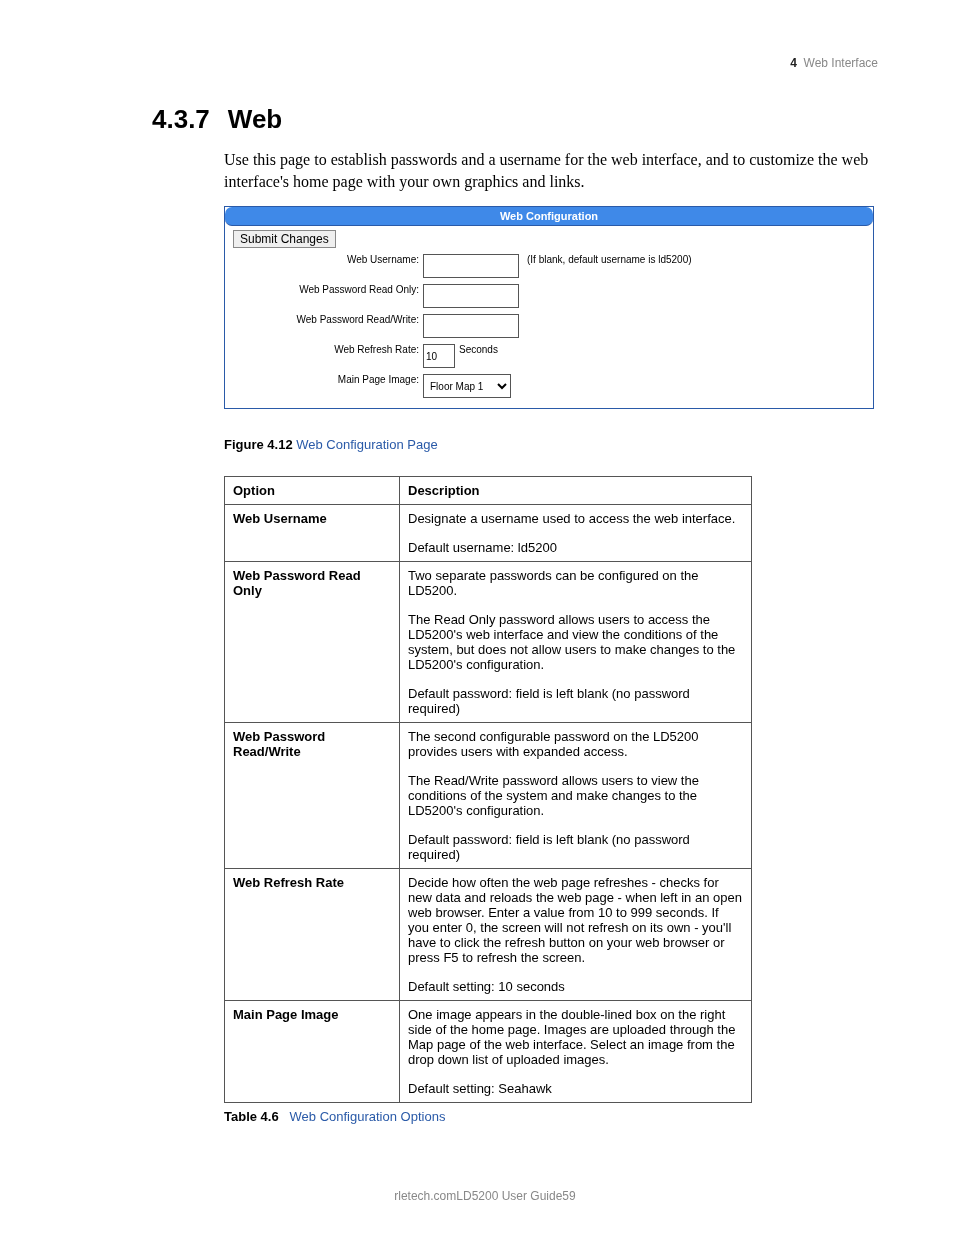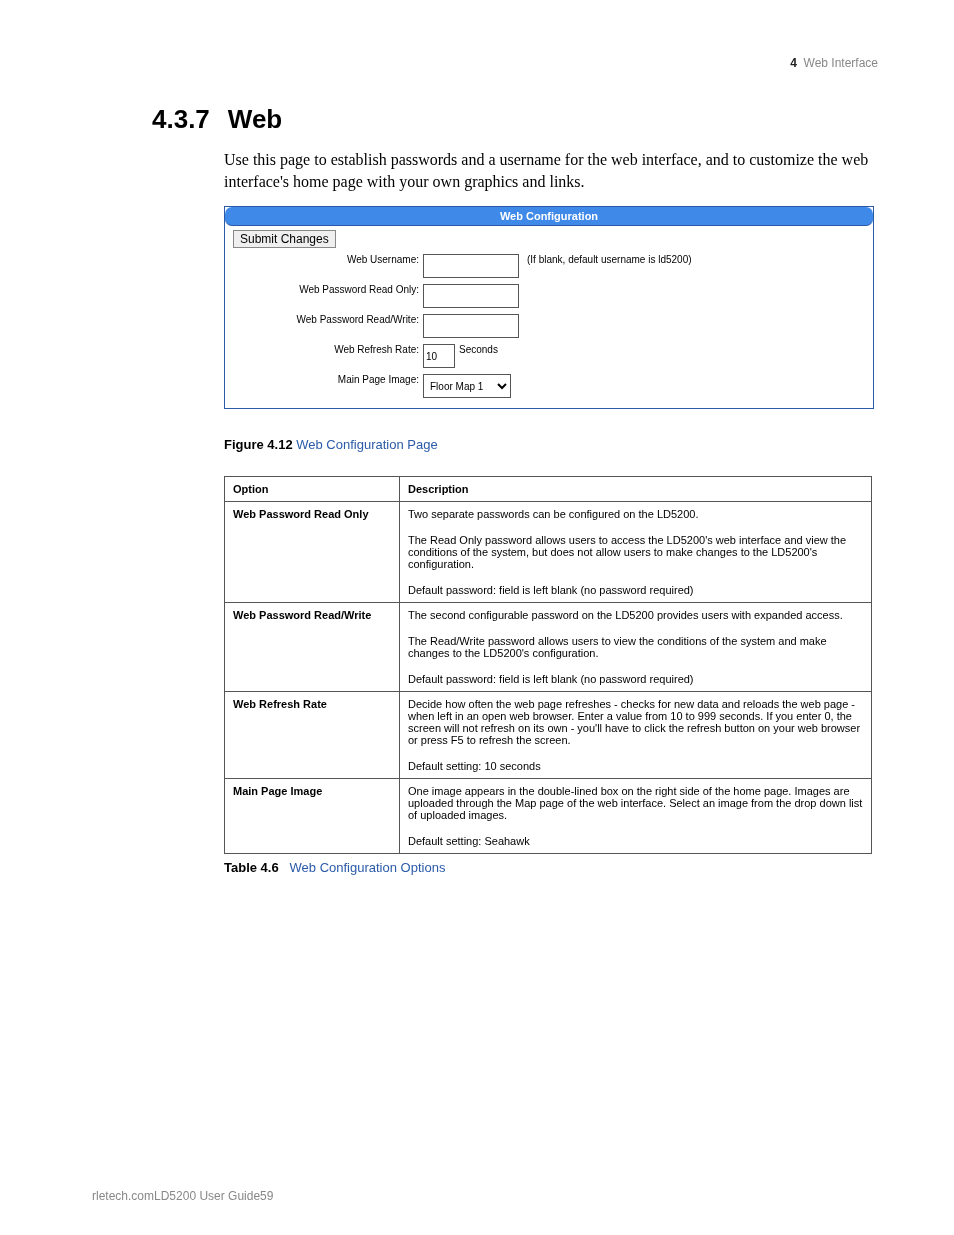--- a/index.html
+++ b/index.html
@@ -93,24 +93,24 @@
     margin: 28px 0 24px 132px;
     font-size: 13px;
     font-family: Arial, Helvetica, sans-serif;
   }
   .figcap b { font-weight: bold; }
   .figcap .link { color: #2a5aa8; }
 
   
   table.opts {
     margin-left: 132px;
-    width: 648px;
+    width: 528px;
     border-collapse: collapse;
     font-family: Arial, Helvetica, sans-serif;
-    font-size: 11px;
+    font-size: 13px;
   }
   table.opts th, table.opts td {
     border: 1px solid #555;
     padding: 6px 8px;
     vertical-align: top;
     text-align: left;
   }
   table.opts th { font-weight: bold; background: #fff; }
   table.opts td.optname { font-weight: bold; width: 158px; }
   table.opts td .para { margin: 0 0 14px 0; }
@@ -123,21 +123,21 @@
   }
   .tabcap b { font-weight: bold; }
   .tabcap .link { color: #2a5aa8; }
 
   .footer {
     position: absolute;
     left: 92px; right: 76px; bottom: 32px;
     font-size: 12px;
     color: #888;
     display: flex;
-    justify-content: flex-start;
+    justify-content: center;
   }
 </style>
 </head>
 <body>
 
 <div class="page">
 
   <div class="header-line">
     <b>4</b>&nbsp;
     <span>Web Interface</span>
@@ -192,20 +192,27 @@
 
   <table class="opts">
     <thead>
       <tr>
         <th>Option</th>
         <th>Description</th>
       </tr>
     </thead>
     <tbody id="opts-body">
         <tr>
+          <td class="optname">Web Username</td>
+          <td>
+            <div class="para">Designate a username used to access the web interface.</div>
+            <div class="para">Default username: ld5200</div>
+          </td>
+        </tr>
+        <tr>
           <td class="optname">Web Password Read Only</td>
           <td>
             <div class="para">Two separate passwords can be configured on the LD5200.</div>
             <div class="para">The Read Only password allows users to access the LD5200's web interface and view the conditions of the system, but does not allow users to make changes to the LD5200's configuration.</div>
             <div class="para">Default password: field is left blank (no password required)</div>
           </td>
         </tr>
         <tr>
           <td class="optname">Web Password Read/Write</td>
           <td>

